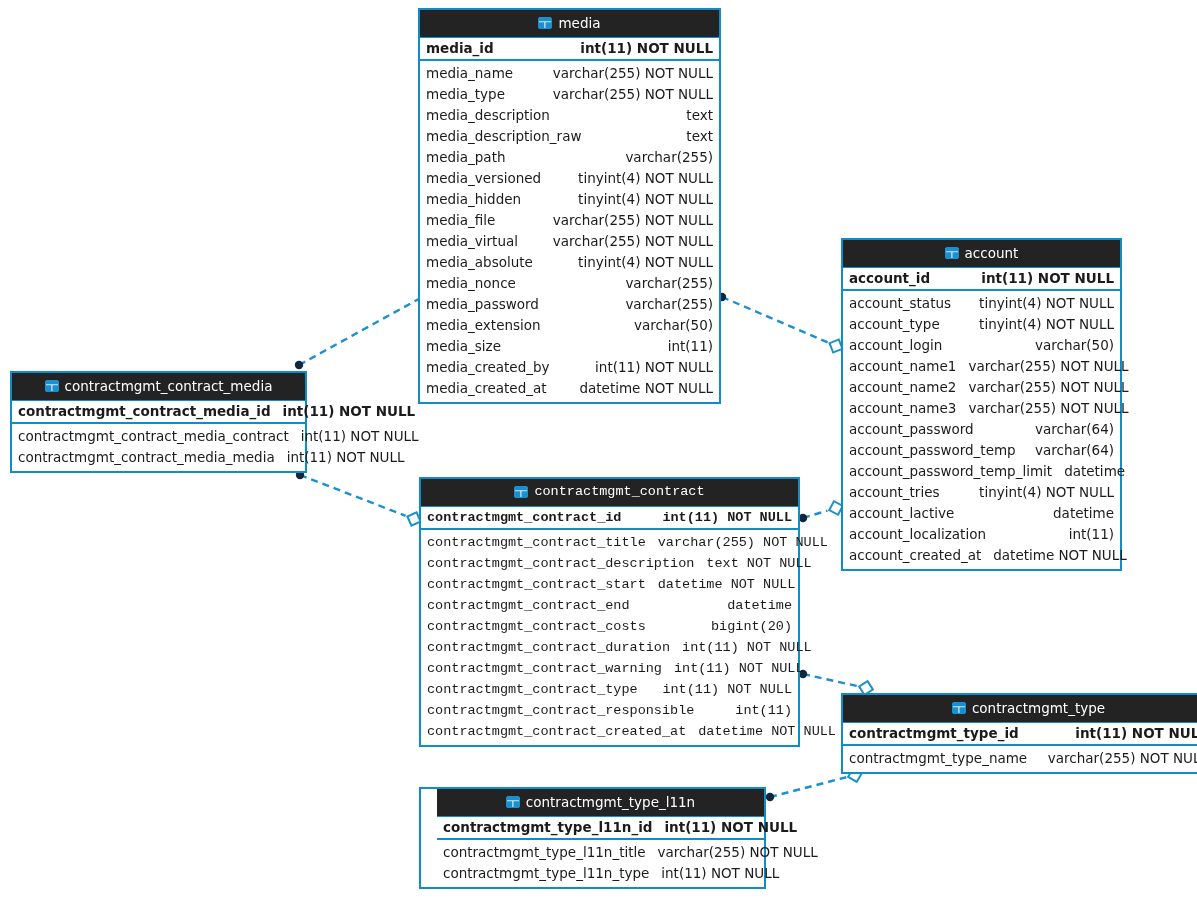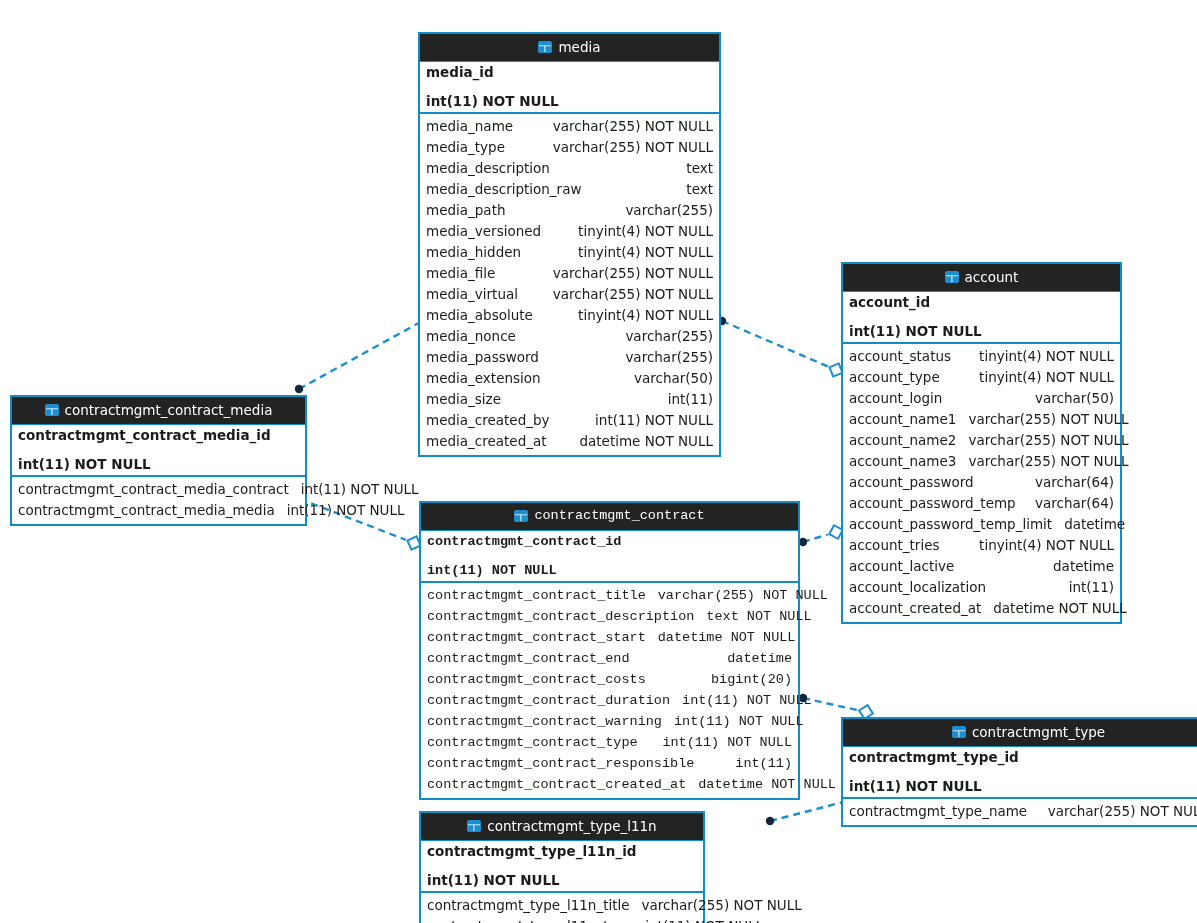--- a/index.html
+++ b/index.html
@@ -11,21 +11,20 @@
     width: 1197px;
     height: 923px;
     position: relative;
     overflow: hidden;
     font-family: "DejaVu Sans", "Liberation Sans", sans-serif;
     color: #1b1b1b;
   }
   #diagram-canvas {
     position: absolute;
     inset: 0;
-    margin-top: 24px;
   }
   #edge-layer {
     position: absolute;
     left: 0;
     top: 0;
     width: 1197px;
     height: 923px;
     pointer-events: none;
   }
   .entity {
@@ -63,21 +62,21 @@
   .attr-row {
     display: flex;
     align-items: baseline;
     justify-content: space-between;
     gap: 12px;
     padding: 2px 6px 2px 6px;
     font-size: 13.5px;
     line-height: 17px;
     white-space: nowrap;
   }
-  .pk-row .attr-row { font-weight: bold; flex-direction: column; }
+  .pk-row .attr-row { font-weight: bold; }
   .attr-name { text-align: left; }
   .attr-type { text-align: left; }
   .attr-list { padding: 2px 0 3px 0; }
 </style>
 </head>
 <body>
 
 <div id="diagram-canvas">
 
   <svg id="edge-layer" viewBox="0 0 1197 923" width="1197" height="923" xmlns="http://www.w3.org/2000/svg">
@@ -380,21 +379,21 @@
             <span class="attr-type">int(11) NOT NULL</span>
           </div>
         </div>
         <div class="attr-list">
           <div class="attr-row">
             <span class="attr-name">contractmgmt_type_name</span>
             <span class="attr-type">varchar(255) NOT NULL</span>
           </div>
         </div>
       </div>
-      <div class="entity" style="left: 419px; top: 787px; width: 286px;">
+      <div class="entity" style="left: 419px; top: 787px; width: 347px; padding-left: 16px;">
         <div class="entity-header">
           <span class="table-icon">
             <svg width="14" height="12" viewBox="0 0 14 12">
               <rect x="0.5" y="0.5" width="13" height="11" rx="1.5" fill="#ffffff" stroke="#1b8fd0" stroke-width="1"></rect>
               <rect x="1" y="1" width="12" height="3.4" fill="#1b8fd0"></rect>
               <rect x="1" y="5.2" width="5.4" height="5.8" fill="#1b8fd0"></rect>
               <rect x="7.4" y="5.2" width="5.6" height="5.8" fill="#1b8fd0"></rect>
             </svg>
           </span>
           <span>contractmgmt_type_l11n</span>

